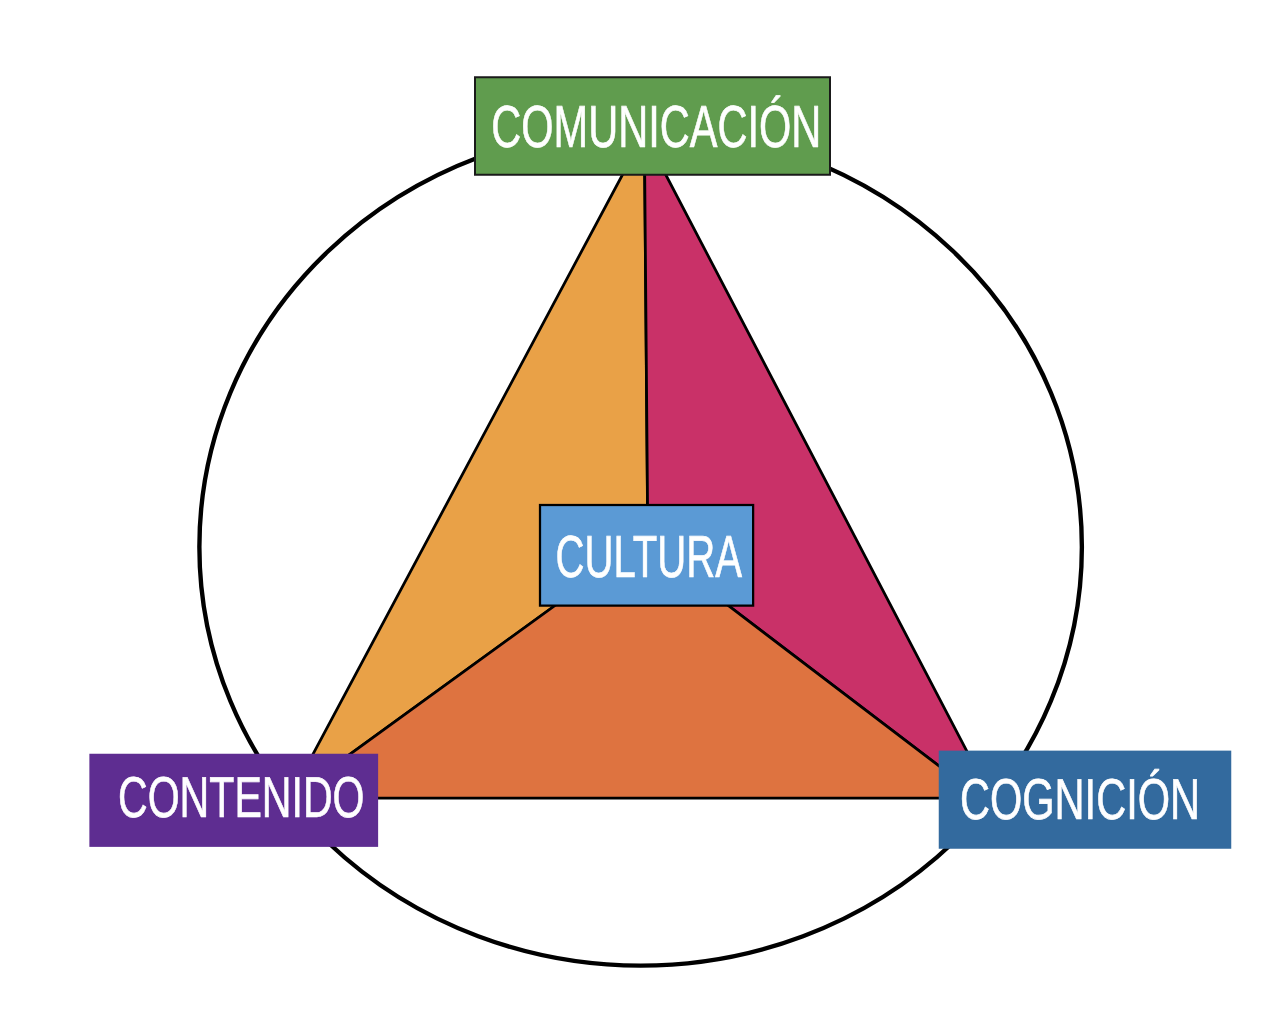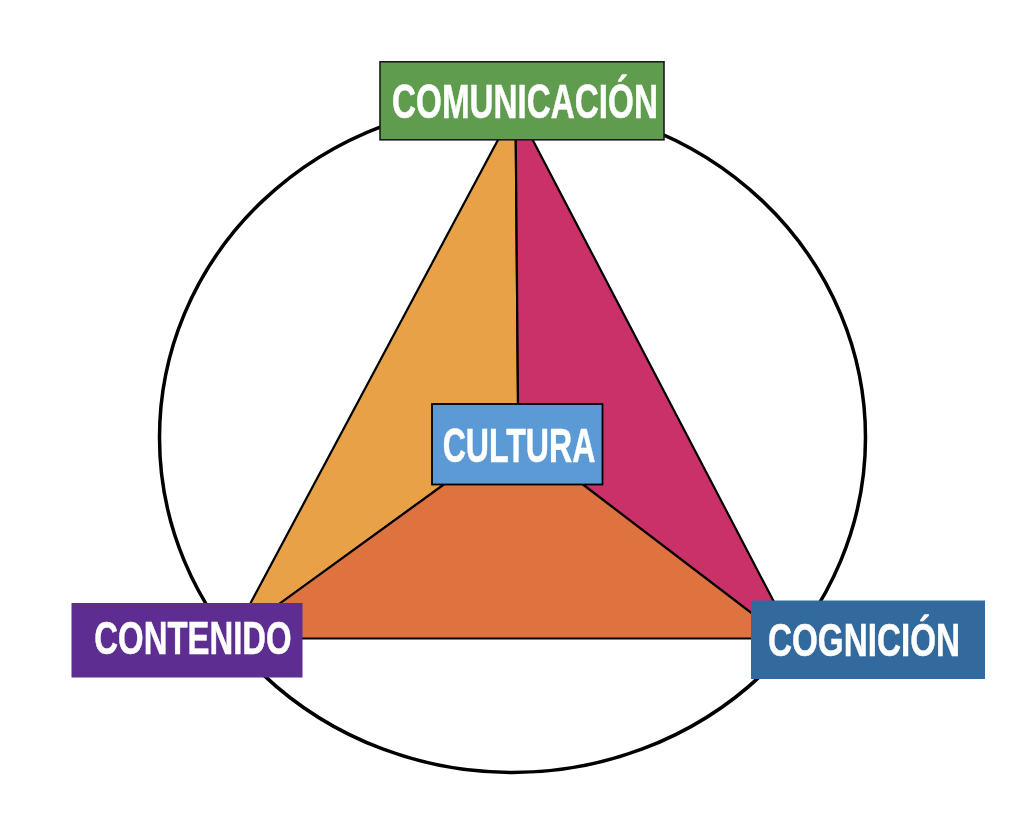--- a/index.html
+++ b/index.html
@@ -1,16 +1,16 @@
 <!DOCTYPE html>
 <html><head>
 <meta charset="utf-8">
 <style>
   html,body{margin:0;padding:0;background:#ffffff;}
-  .wrap{position:relative;width:1024px;height:824px;overflow:hidden;background:#fff;font-weight:bold;}
+  .wrap{position:relative;width:1024px;height:824px;overflow:hidden;background:#fff;}
   text{font-family:"Liberation Sans",sans-serif;fill:#ffffff;}
 </style>
 </head>
 <body>
 <div class="wrap">
 <svg width="1024" height="824" viewBox="0 0 1024 824" xmlns="http://www.w3.org/2000/svg">
   <rect x="0" y="0" width="1024" height="824" fill="#ffffff"></rect>
 
   <ellipse cx="512.5" cy="437.5" rx="353" ry="335" fill="none" stroke="#000000" stroke-width="3.5"></ellipse>
 

